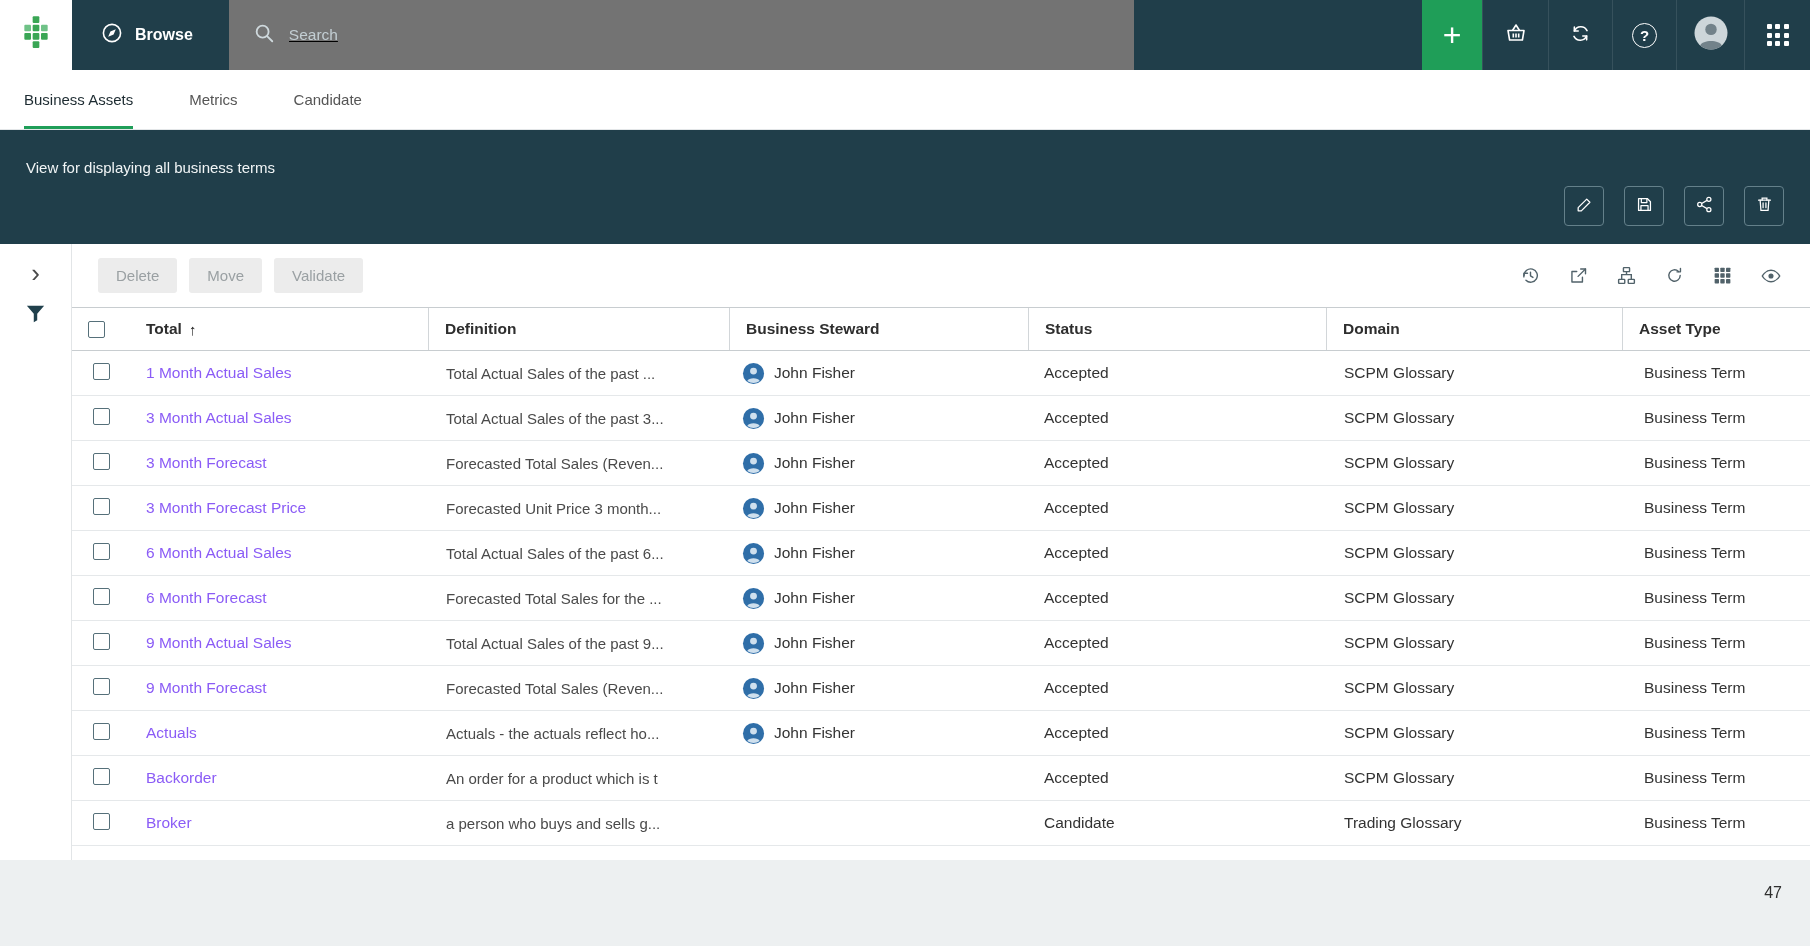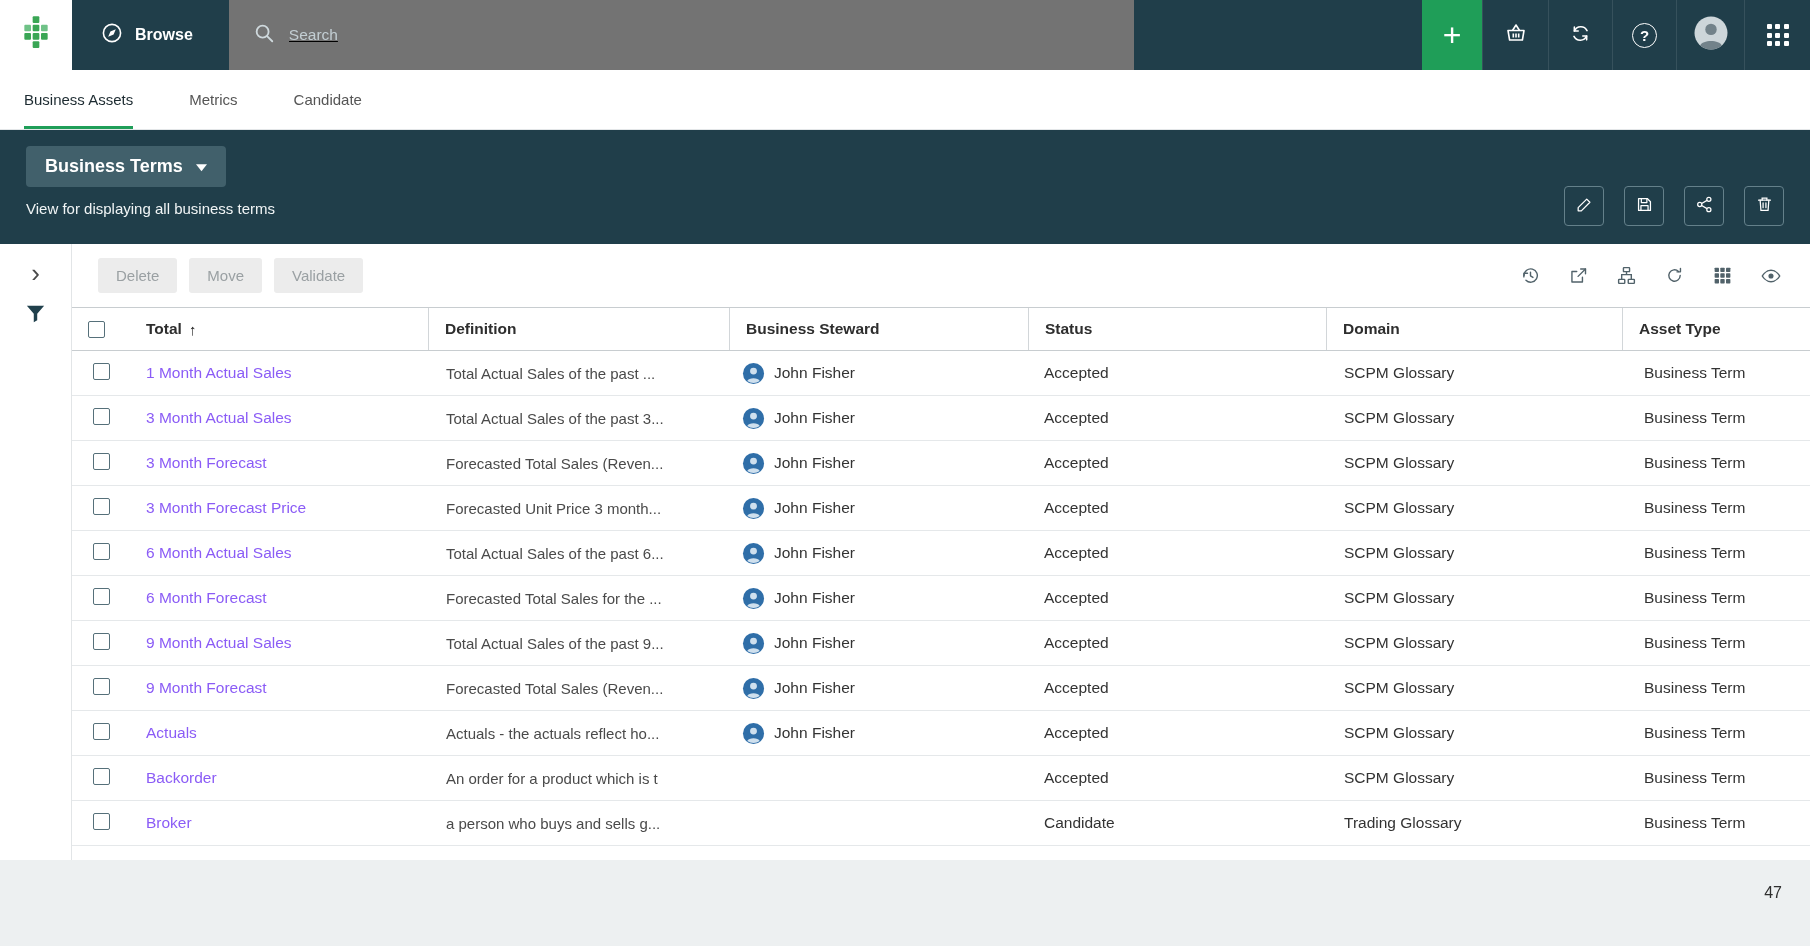--- a/index.html
+++ b/index.html
@@ -182,28 +182,20 @@
   <div class="tab">
       <span>Metrics</span>
     </div>
   <div class="tab">
       <span>Candidate</span>
     </div>
 </nav>
 
 <section class="view-header">
   <div class="vh-left">
-    <button class="bt-button">
-      <span>Business Terms</span>
-      <span>
-        <svg width="11" height="8" viewBox="0 0 10 7">
-            <path d="M0 0l5 6.4L10 0z" fill="#fff"></path>
-          </svg>
-      </span>
-    </button>
     <div class="vh-subtitle">View for displaying all business terms</div>
   </div>
   <div class="vh-actions">
     <button class="icon-btn">
       <span>
         <svg width="19" height="19" viewBox="0 0 24 24">
             <path d="M14.8 5.2l4 4L8 20H4v-4L14.8 5.2z" fill="none" stroke="#fff" stroke-width="1.6" stroke-linejoin="round"></path>
           </svg>
       </span>
     </button>

